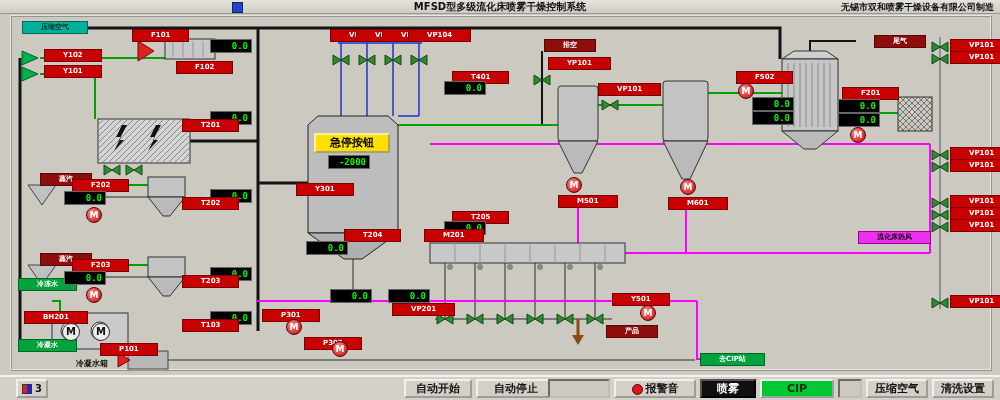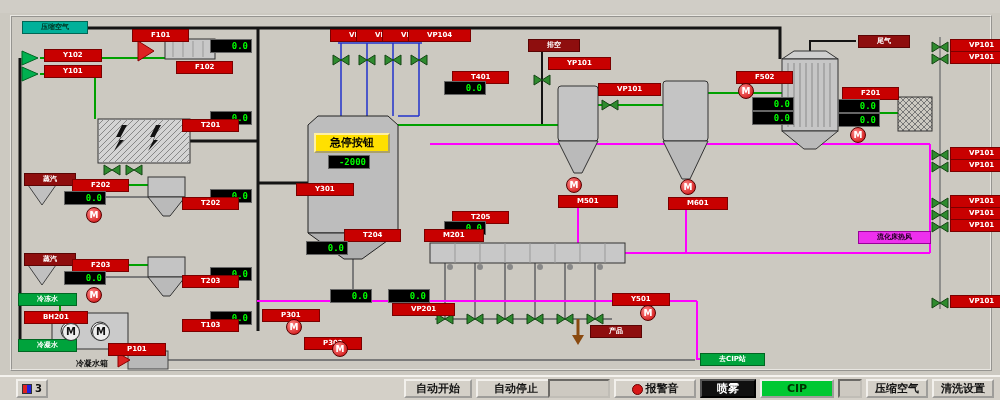--- a/index.html
+++ b/index.html
@@ -10,21 +10,21 @@
             background:linear-gradient(#e6e3dc,#cfccc4);border-bottom:1px solid #9a968e;z-index:10;}
   #titlebar .ticon{position:absolute;left:232px;top:2px;width:9px;height:9px;background:#2244cc;border:1px solid #112266;}
   #titlebar .ttl{position:absolute;left:0;top:1px;width:1000px;text-align:center;font:bold 10px/12px "DejaVu Sans",sans-serif;color:#111;}
   #titlebar .mfr{position:absolute;right:6px;top:2px;font:bold 9px/10px "DejaVu Sans",sans-serif;color:#111;}
   
   #diagram{position:absolute;left:0;top:13px;width:1000px;height:362px;background:#ccc9c1;}
   #diagram .frame{position:absolute;left:10px;top:2px;width:978px;height:352px;border:2px ridge #e9e7e2;z-index:1;}
   #pipes{position:absolute;left:0;top:0;z-index:2;}
   .tag{position:absolute;background:#c80000;color:#fff;font:bold 7px/9px "DejaVu Sans",sans-serif;
        padding:1px 18px;white-space:nowrap;border:1px solid #7a0000;z-index:4;}
-  .maroon{background:#8e0e0e;border-color:#5a0404;}
+  .maroon{background:#8e0e0e;border-color:#5a0404;margin-left:16px;}
   .greenlbl{background:#00a33c;border-color:#006622;}
   .teallbl{background:#00b09a;border-color:#006655;color:#003322;}
   .magentalbl{background:#ee30ee;border-color:#990099;color:#1a001a;}
   .disp{position:absolute;background:#000;color:#00ff00;font:bold 9px/12px "DejaVu Sans Mono",monospace;
         width:34px;height:12px;text-align:right;padding:0 3px;border:1px solid #666;z-index:4;}
   .pump{position:absolute;width:14px;height:14px;border-radius:50%;
         background:radial-gradient(circle at 35% 35%,#ff8a8a,#c80000);
         border:1px solid #550000;color:#fff;font:bold 9px/14px "DejaVu Sans",sans-serif;text-align:center;z-index:4;}
   .motor{position:absolute;width:16px;height:16px;border-radius:50%;background:#eee;border:1px solid #333;
          color:#111;font:bold 10px/16px "DejaVu Sans",sans-serif;text-align:center;z-index:4;}
@@ -46,20 +46,25 @@
   #pgbtn .pgicon{display:inline-block;width:8px;height:8px;background:linear-gradient(90deg,#d22 50%,#22d 50%);
                  vertical-align:middle;margin-right:3px;border:1px solid #333;}
   .alarmicon{display:inline-block;width:9px;height:9px;border-radius:50%;background:#d81818;border:1px solid #600;
              vertical-align:middle;margin-right:3px;}
 </style>
 </head>
 <body>
 
 <div id="screen">
 
+  <div id="titlebar">
+    <span class="ticon"></span>
+    <div class="ttl">MFSD型多级流化床喷雾干燥控制系统</div>
+    <div class="mfr">无锡市双和喷雾干燥设备有限公司制造</div>
+  </div>
 
   <div id="diagram">
     <div class="frame"></div>
 
     <svg id="pipes" width="1000" height="362" viewBox="0 0 1000 362">
       <defs>
         <pattern id="hatch" width="6" height="6" patternUnits="userSpaceOnUse">
           <path d="M0,6 L6,0" stroke="#888" stroke-width="1"></path>
         </pattern>
         <pattern id="xhatch" width="6" height="6" patternUnits="userSpaceOnUse">
@@ -219,21 +224,21 @@
       </g>
     </svg>
 
 
     <div class="tag teallbl" style="left:22px;top:8px">压缩空气</div>
     <div class="tag" style="left:44px;top:36px">Y102</div>
     <div class="tag" style="left:44px;top:52px">Y101</div>
     <div class="tag" style="left:132px;top:16px">F101</div>
     <div class="tag maroon" style="left:24px;top:160px">蒸汽</div>
     <div class="tag maroon" style="left:24px;top:240px">蒸汽</div>
-    <div class="tag greenlbl" style="left:18px;top:280px">冷冻水</div>
+    <div class="tag greenlbl" style="left:18px;top:265px">冷冻水</div>
     <div class="tag greenlbl" style="left:18px;top:326px">冷凝水</div>
     <div class="tag maroon" style="left:528px;top:26px">排空</div>
     <div class="tag maroon" style="left:858px;top:22px">尾气</div>
     <div class="tag maroon" style="left:590px;top:312px">产品</div>
     <div class="tag greenlbl" style="left:700px;top:340px">去CIP站</div>
     <div class="tag magentalbl" style="left:858px;top:218px">流化床热风</div>
     <div class="lbl" style="left:76px;top:346px">冷凝水箱</div>
 
     <div class="tag" style="left:330px;top:16px">VP101</div>
     <div class="tag" style="left:356px;top:16px">VP102</div>
@@ -285,21 +290,21 @@
     <div class="disp" style="left:838px;top:86px">0.0</div>
     <div class="disp" style="left:838px;top:100px">0.0</div>
 
     <div class="estop" style="left:314px;top:120px">急停按钮</div>
     <div class="disp" style="left:328px;top:142px">-2000</div>
 
     <div class="tag" style="left:558px;top:182px">M501</div>
     <div class="tag" style="left:668px;top:184px">M601</div>
     <div class="tag" style="left:424px;top:216px">M201</div>
     <div class="tag" style="left:24px;top:298px">BH201</div>
-    <div class="tag" style="left:108px;top:330px">P101</div>
+    <div class="tag" style="left:100px;top:330px">P101</div>
     <div class="tag" style="left:262px;top:296px">P301</div>
     <div class="tag" style="left:304px;top:324px">P302</div>
     <div class="tag" style="left:296px;top:170px">Y301</div>
     <div class="tag" style="left:612px;top:280px">Y501</div>
 
     <div class="pump" style="left:86px;top:194px">M</div>
     <div class="pump" style="left:86px;top:274px">M</div>
     <div class="pump" style="left:566px;top:164px">M</div>
     <div class="pump" style="left:680px;top:166px">M</div>
     <div class="pump" style="left:738px;top:70px">M</div>

